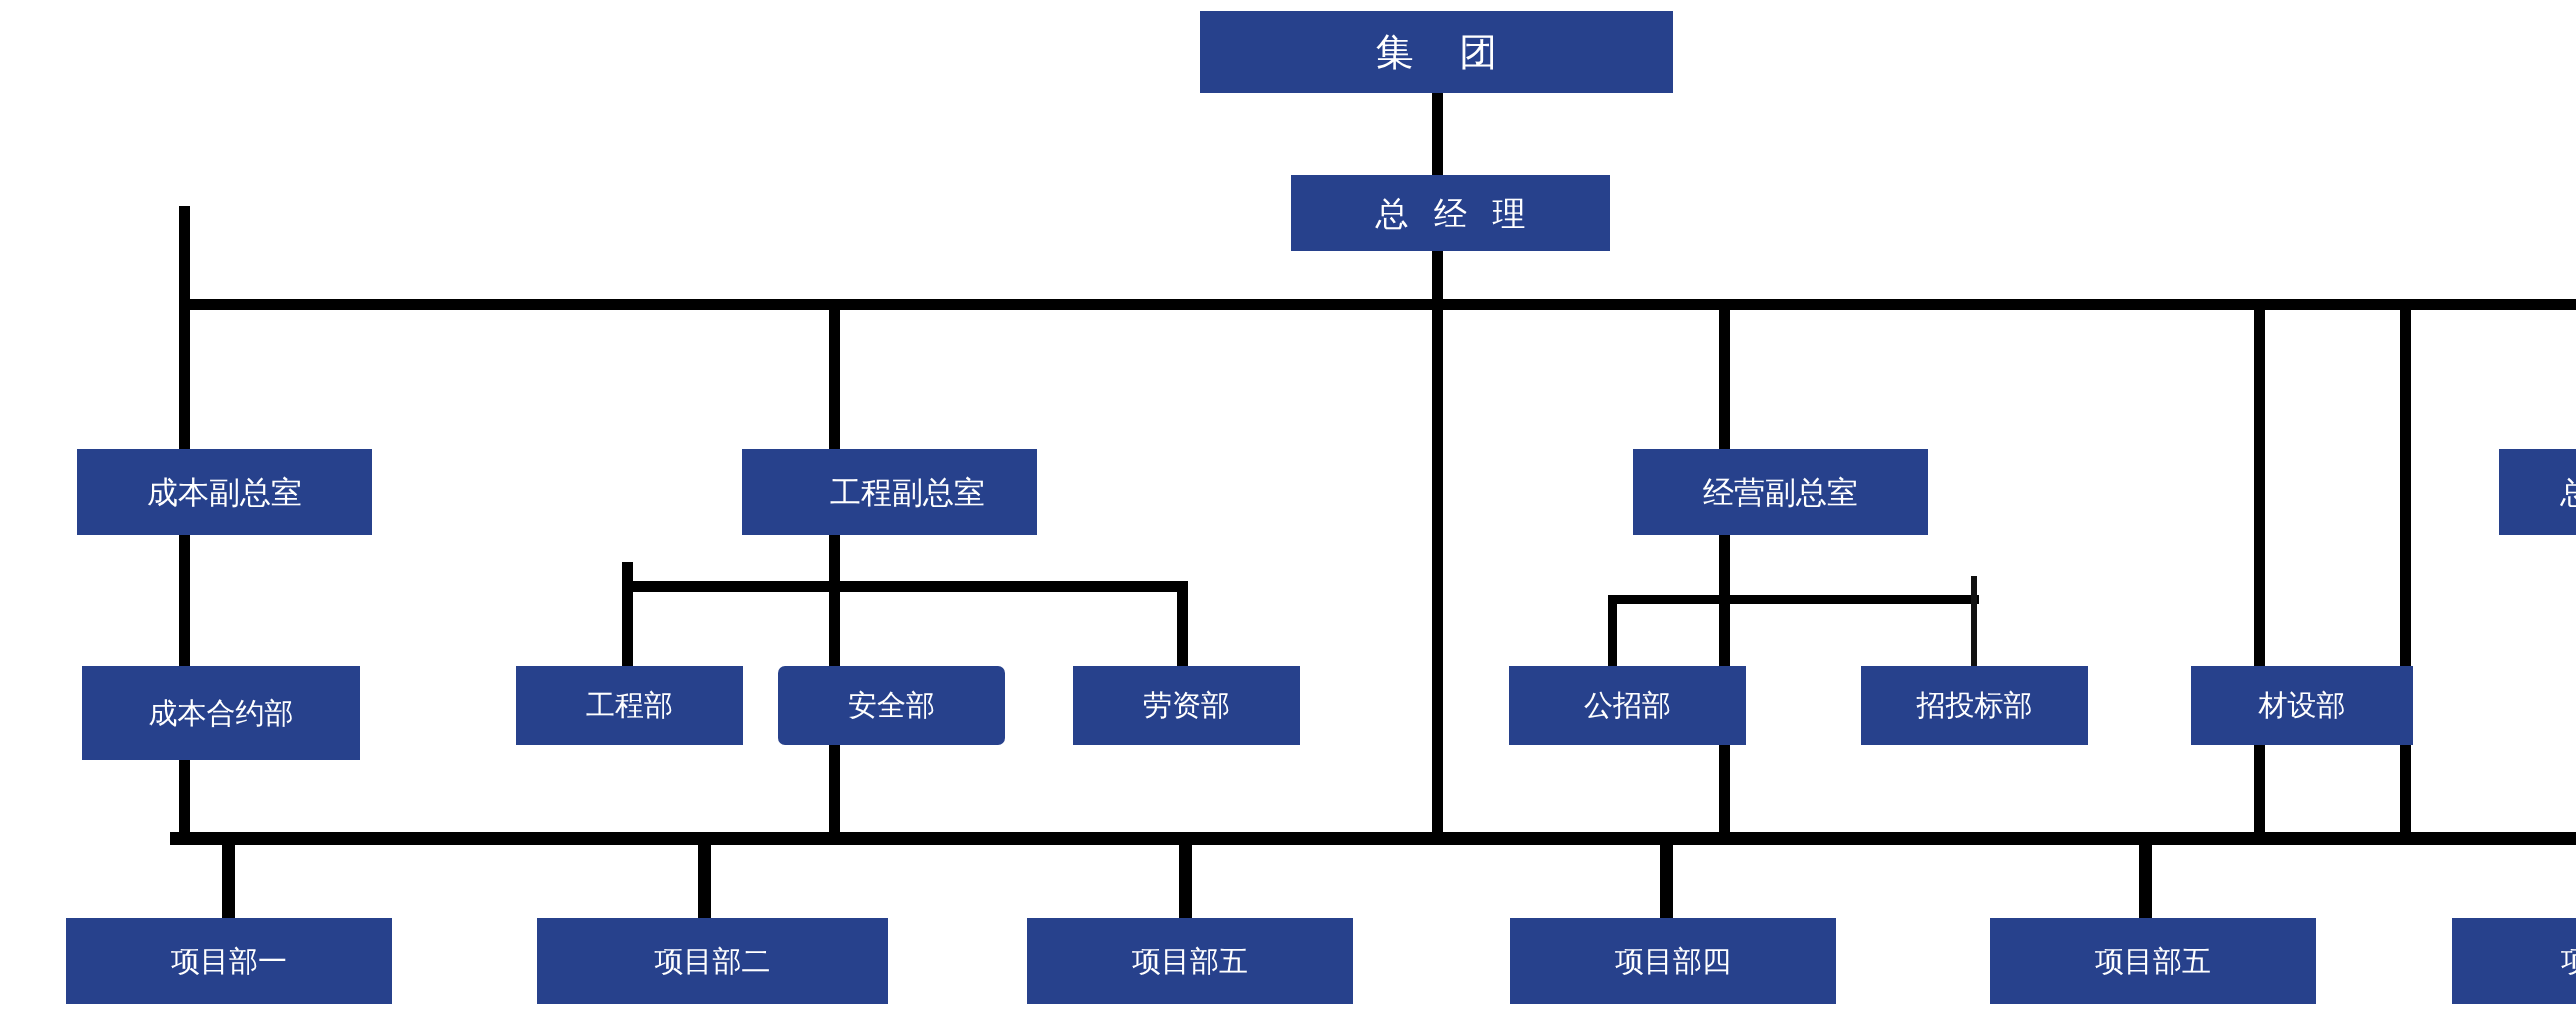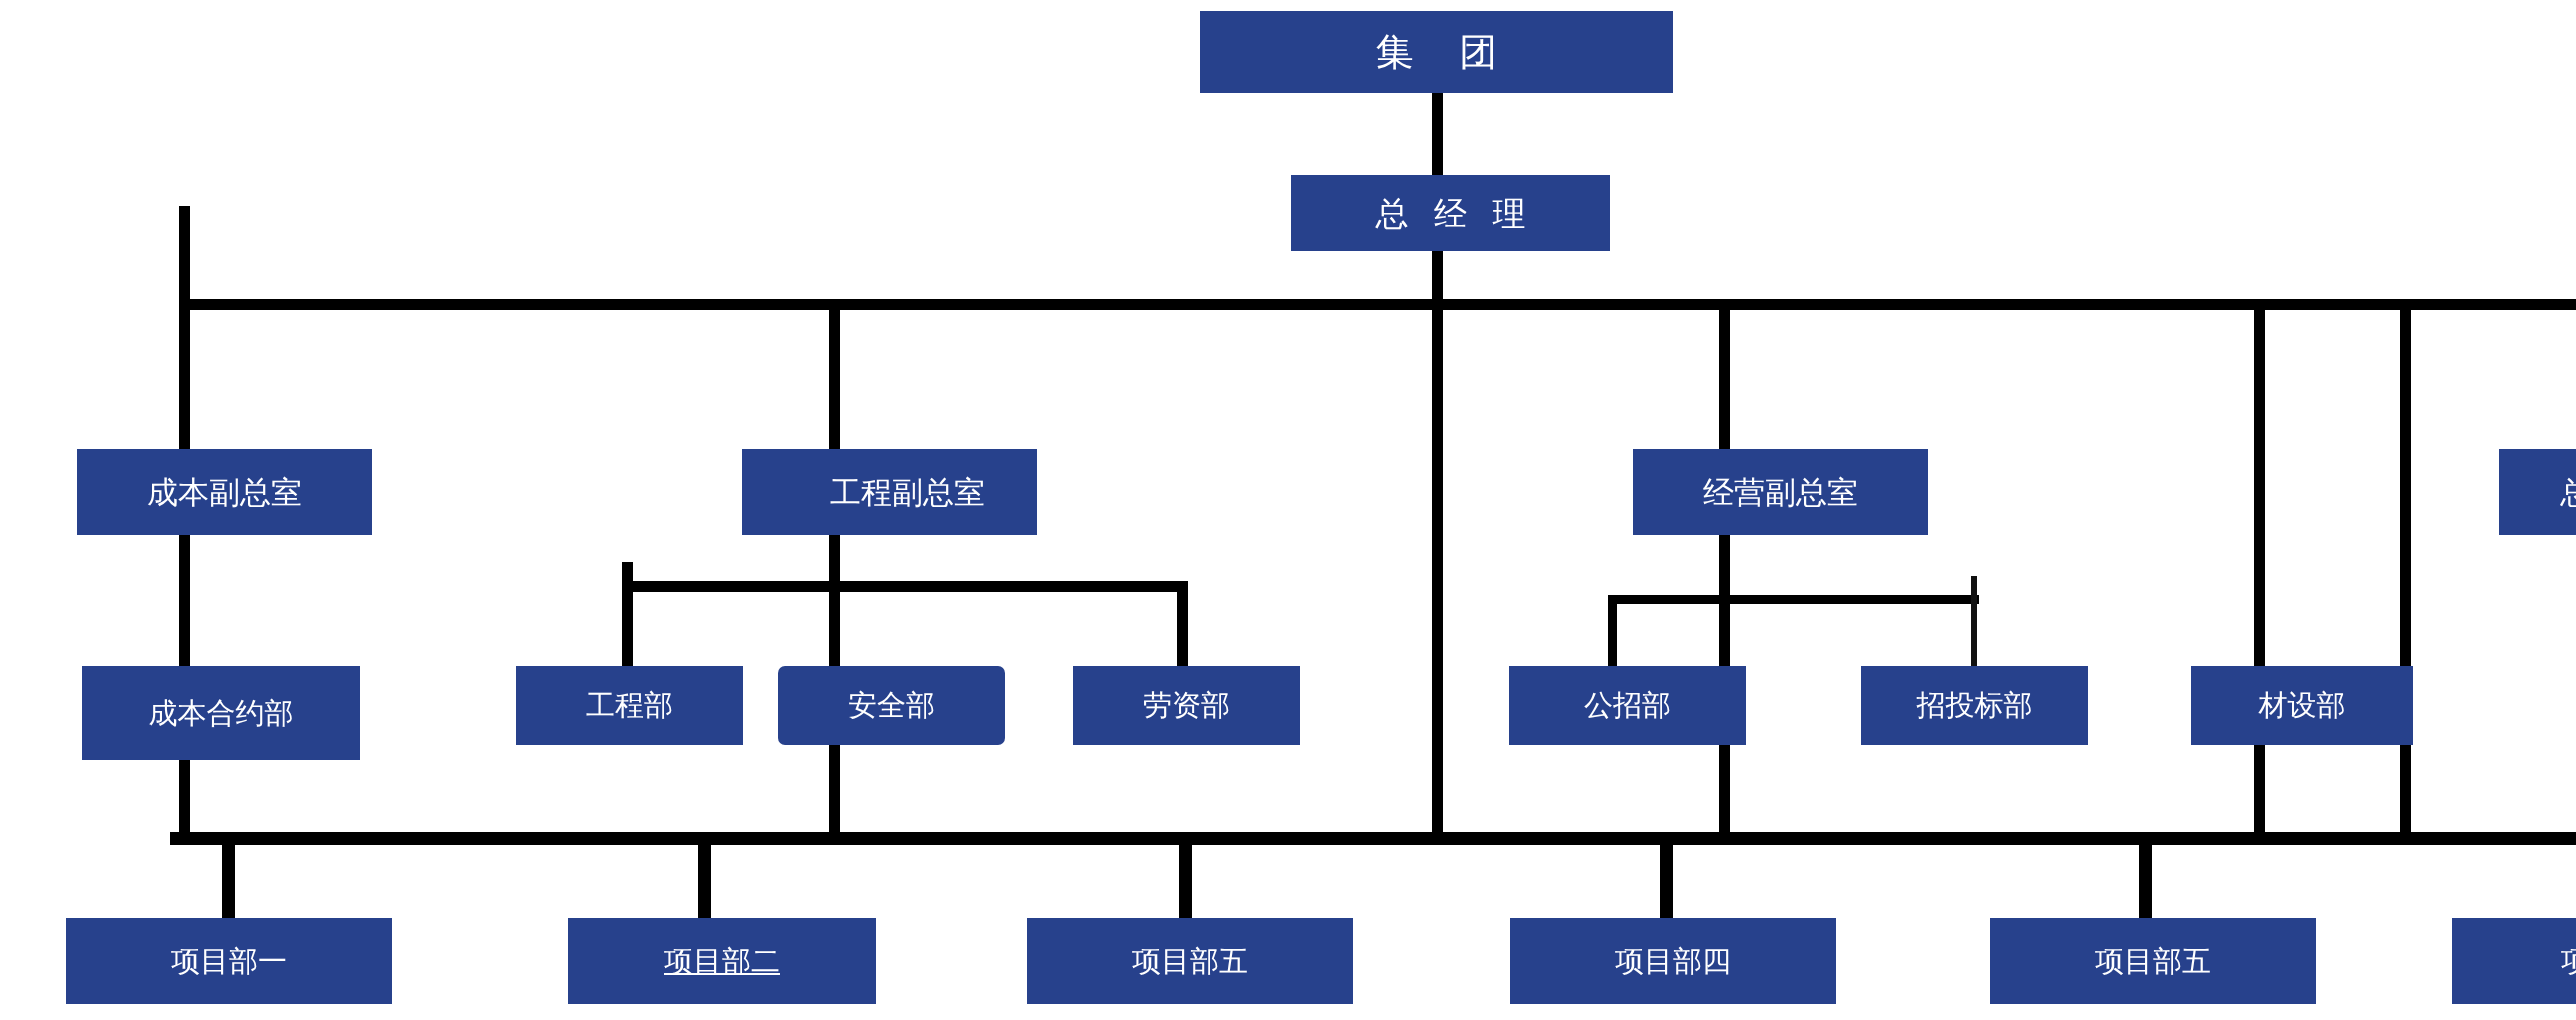--- a/index.html
+++ b/index.html
@@ -133,21 +133,21 @@
   </div>
 
   <div class="node t-l4" style="left:2191px; top:666px; width:222px; height:79px;">
     <span>材设部</span>
   </div>
 
   <div class="node t-l5" style="left:66px; top:918px; width:326px; height:86px;">
     <span>项目部一</span>
   </div>
 
-  <div class="node t-l5" style="left:568px; top:918px; width:308px; height:86px;text-decoration:underline;">
+  <div class="node t-l5" style="left:537px; top:918px; width:351px; height:86px;">
     <span>项目部二</span>
   </div>
 
   <div class="node t-l5" style="left:1027px; top:918px; width:326px; height:86px;">
     <span>项目部五</span>
   </div>
 
   <div class="node t-l5" style="left:1990px; top:918px; width:326px; height:86px;">
     <span>项目部五</span>
   </div>

